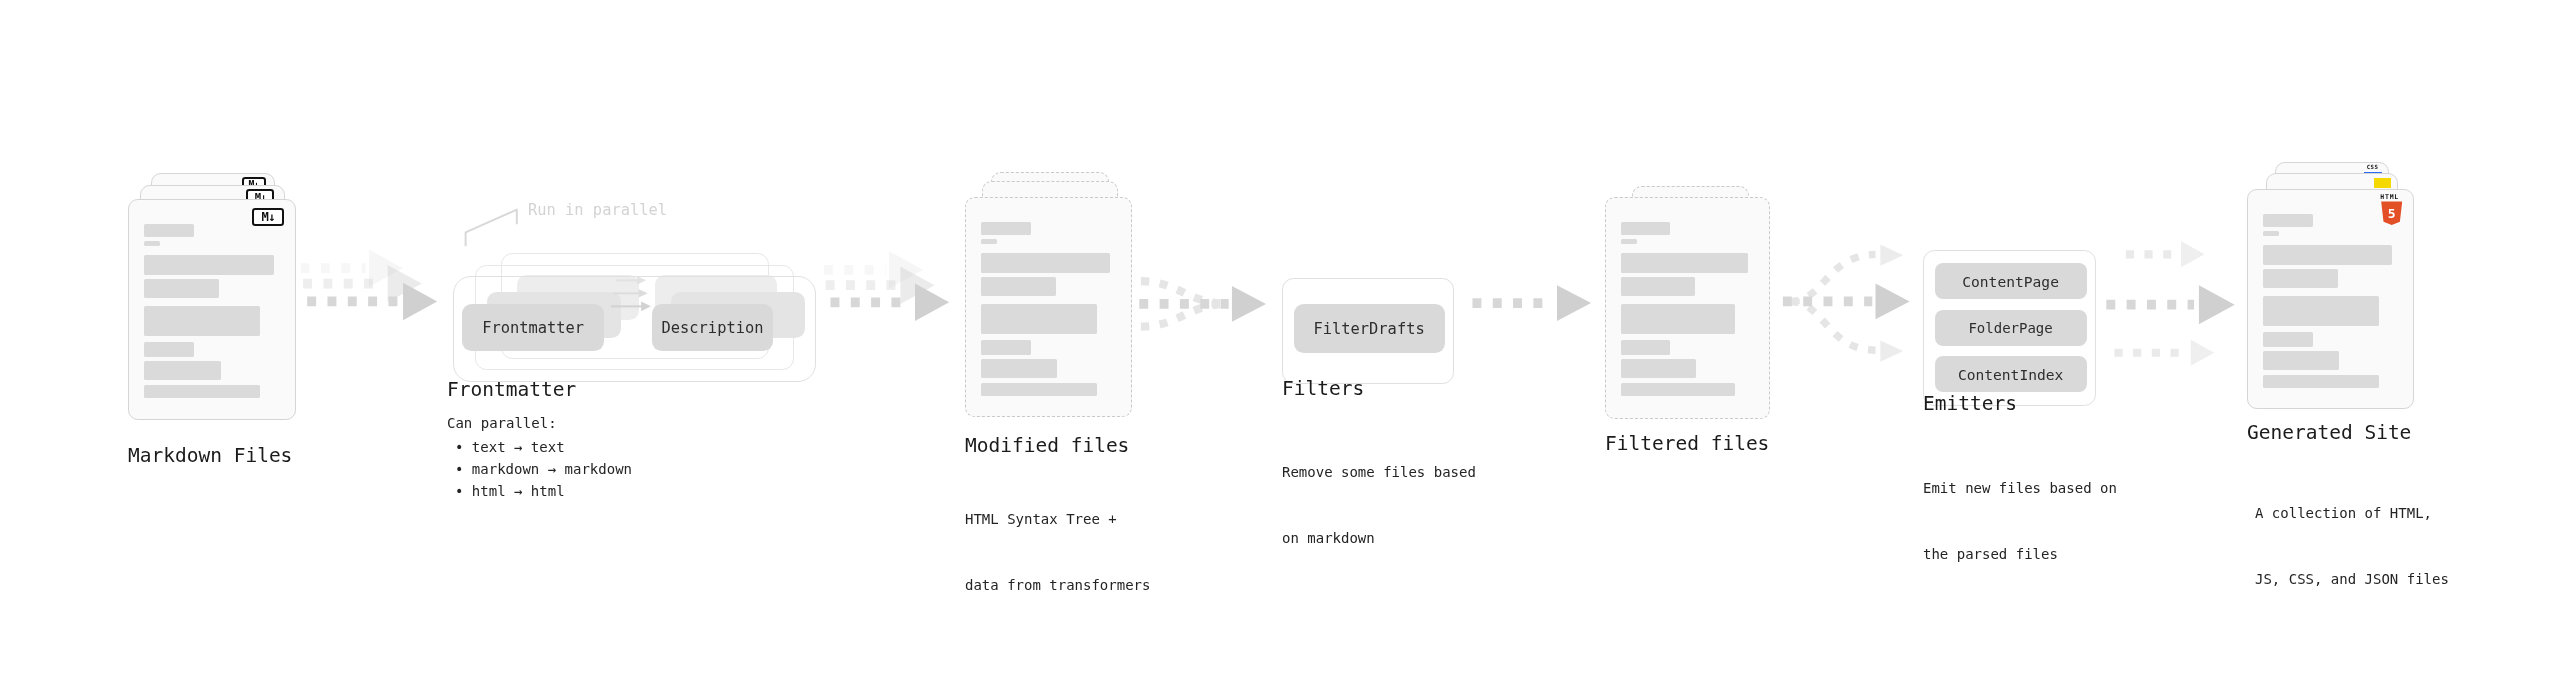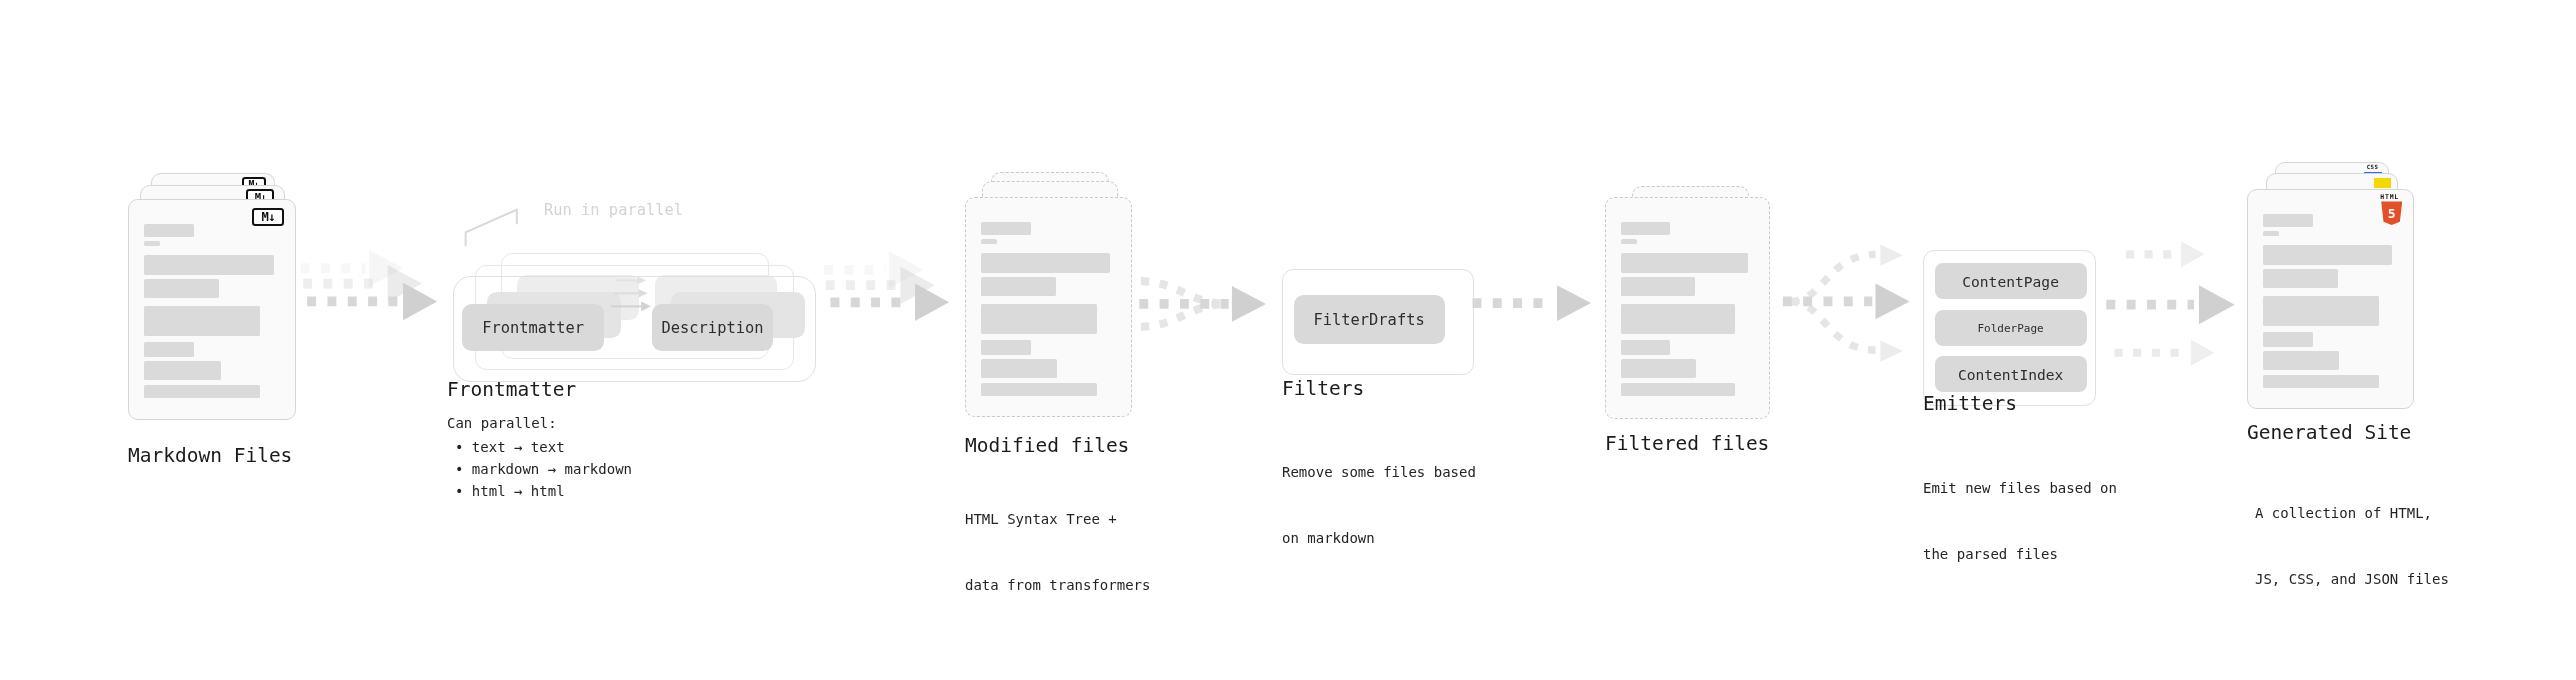--- a/index.html
+++ b/index.html
@@ -85,21 +85,21 @@
           <div class="bar" style="width: 37%; height: 14.6px; margin-bottom: 4.1px;"></div>
           <div class="bar" style="width: 56%; height: 19.5px; margin-bottom: 4.9px;"></div>
           <div class="bar" style="width: 85%; height: 13px; margin-bottom: 0px;"></div>
         </div>
       <span class="md-badge" style="right:10.6px;top:8.1px;width:32.5px;height:18px;font-size:12.2px;">M↓</span>
     </div>
     <div class="heading" style="left:128px;top:444px;">Markdown Files</div>
   </div>
 
   <div>
-    <div class="annotation" style="left:525px;top:201px;margin-left:19px;">Run in parallel</div>
+    <div class="annotation" style="left:509px;top:201px;margin-left:19px;">Run in parallel</div>
     <div class="obox lighter" style="left:501px;top:229px;width:268px;height:106px;">
       <div class="pill ghost2" style="left:14.6px;top:21px;width:122px;height:45px;"></div>
       <div class="pill ghost2" style="left:153px;top:21px;width:122px;height:45px;"></div>
     </div>
     <div class="obox lighter" style="left:475px;top:241px;width:319px;height:105px;">
       <div class="pill ghost1" style="left:11.4px;top:26px;width:134px;height:46px;"></div>
       <div class="pill ghost1" style="left:195px;top:26px;width:134px;height:46px;"></div>
     </div>
     <div class="obox" style="left:453px;top:252px;width:363px;height:106px;border-radius:18px;">
       <div class="pill" style="left:8.1px;top:27px;width:142px;height:47px;">Frontmatter</div>
@@ -128,21 +128,21 @@
         </div>
     </div>
     <div class="heading" style="left:965px;top:434px;">Modified files</div>
     <div class="desc" style="left:965px;top:464px;">
       <div>HTML Syntax Tree +</div>
       <div>data from transformers</div>
     </div>
   </div>
 
   <div>
-    <div class="obox" style="left:1282px;top:245px;width:192px;height:106px;">
+    <div class="obox" style="left:1282px;top:254px;width:172px;height:106px;">
       <div class="pill" style="left:10.6px;top:25px;width:151px;height:49px;">FilterDrafts</div>
     </div>
     <div class="heading" style="left:1282px;top:377px;">Filters</div>
     <div class="desc" style="left:1282px;top:417px;">
       <div>Remove some files based</div>
       <div>on markdown</div>
     </div>
   </div>
 
   <div>
@@ -158,21 +158,21 @@
           <div class="bar" style="width: 56%; height: 19.5px; margin-bottom: 4.9px;"></div>
           <div class="bar" style="width: 85%; height: 13px; margin-bottom: 0px;"></div>
         </div>
     </div>
     <div class="heading" style="left:1605px;top:432px;">Filtered files</div>
   </div>
 
   <div>
     <div class="obox" style="left:1923px;top:226px;width:173px;height:156px;">
       <div class="pill" style="left:10.6px;top:12.2px;width:152px;height:36px;font-size:14.6px;border-radius:8.1px;">ContentPage</div>
-      <div class="pill" style="left:10.6px;top:59px;width:152px;height:36px;font-size:11px;border-radius:8.1px;">FolderPage</div>
+      <div class="pill" style="left:10.6px;top:59px;width:152px;height:36px;font-size:14px;border-radius:8.1px;">FolderPage</div>
       <div class="pill" style="left:10.6px;top:105px;width:152px;height:36px;font-size:14.6px;border-radius:8.1px;">ContentIndex</div>
     </div>
     <div class="heading" style="left:1923px;top:392px;">Emitters</div>
     <div class="desc" style="left:1923px;top:433px;">
       <div>Emit new files based on</div>
       <div>the parsed files</div>
     </div>
   </div>
 
   <div>

